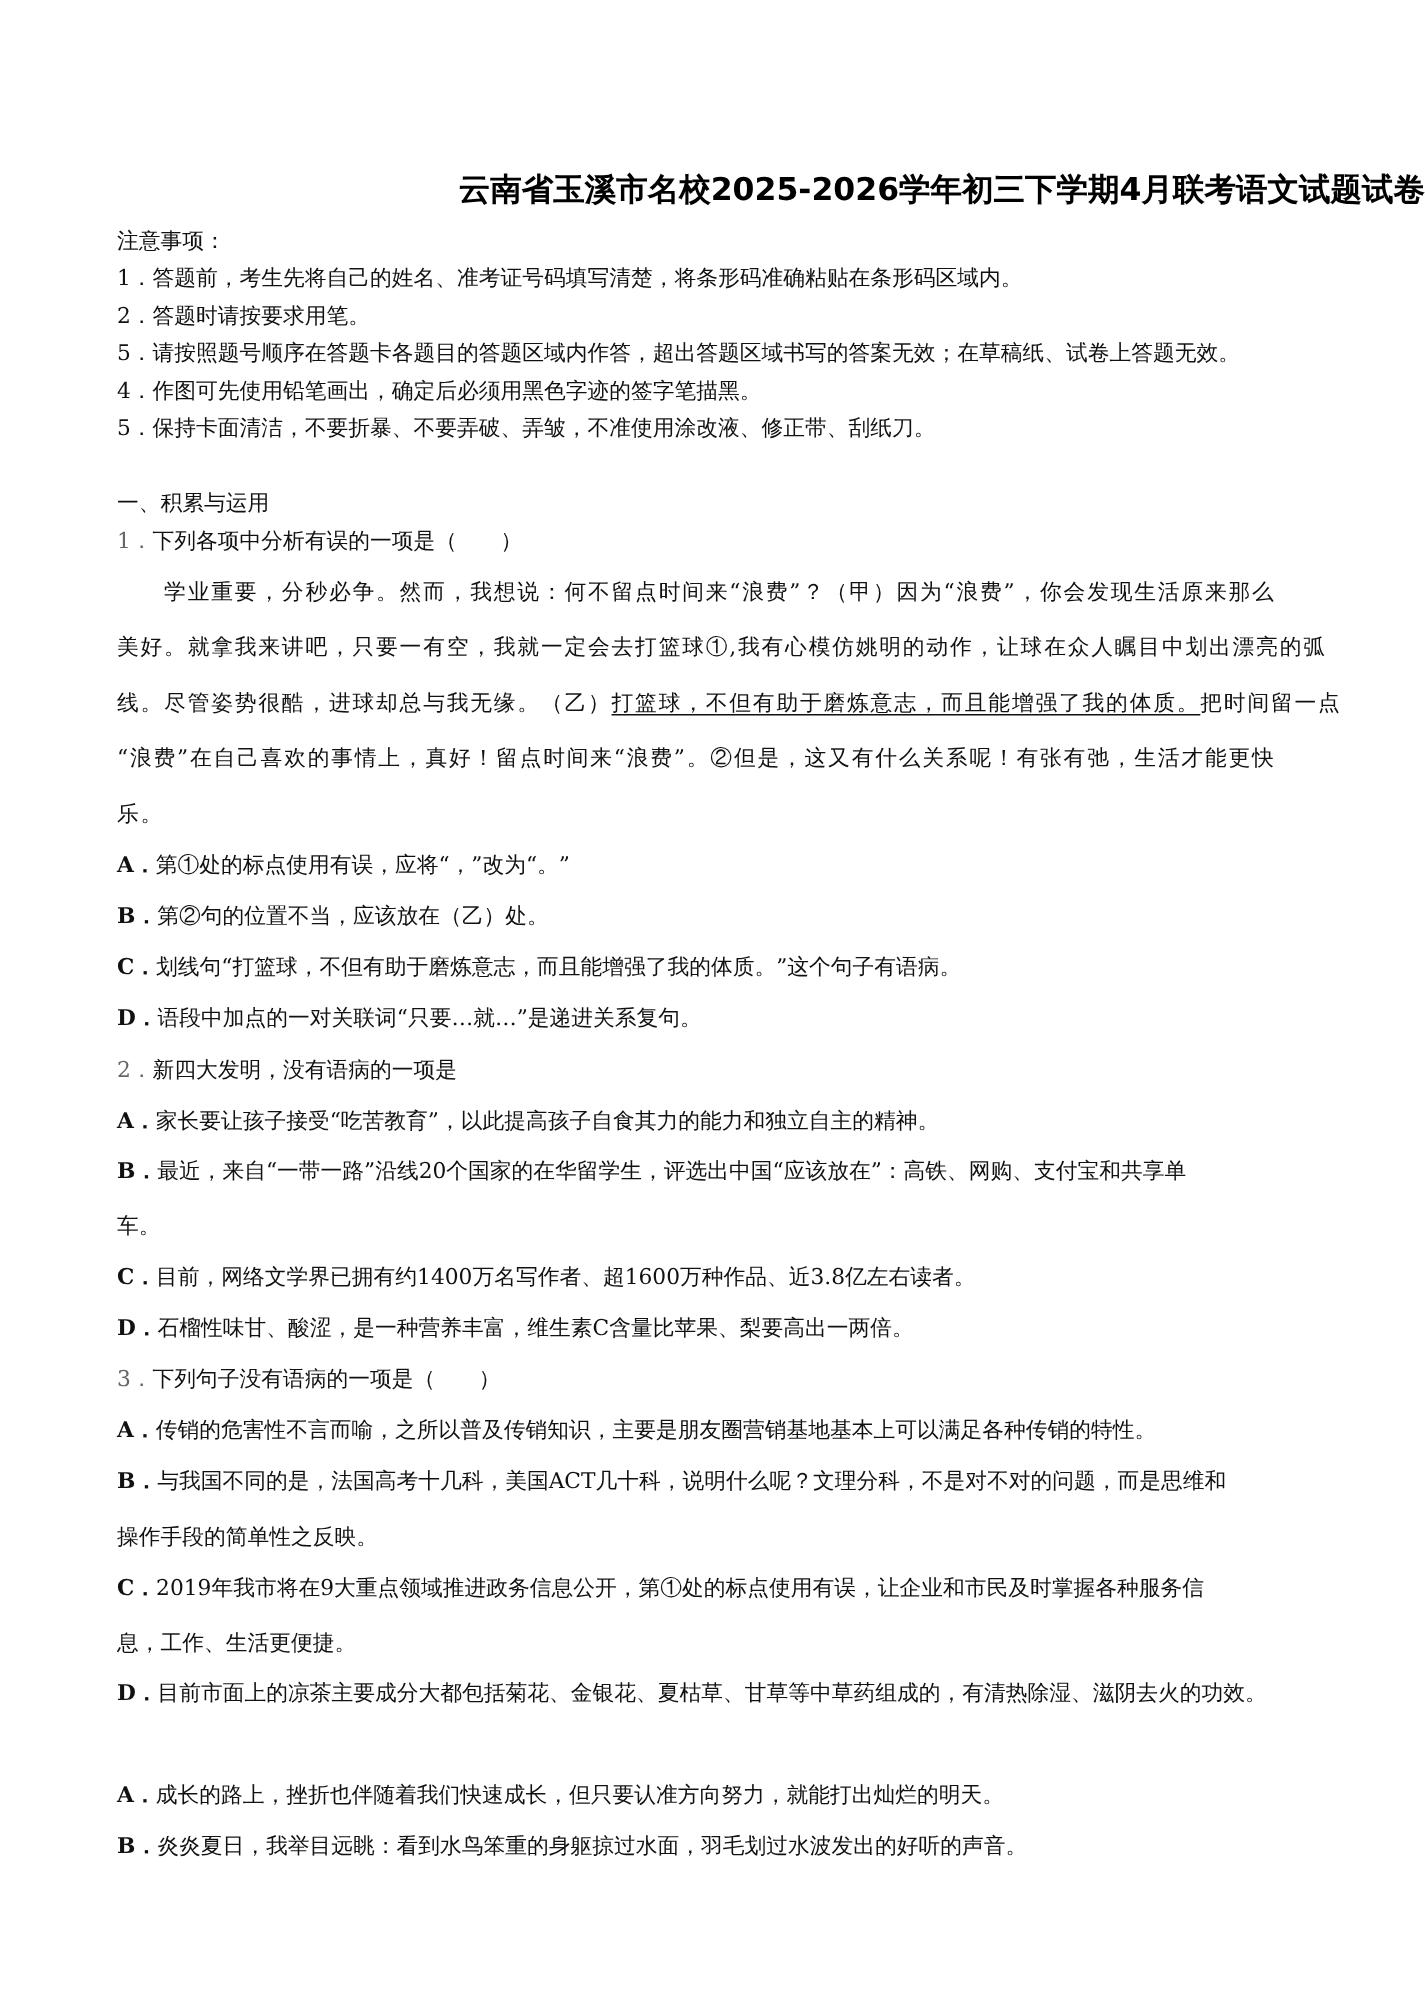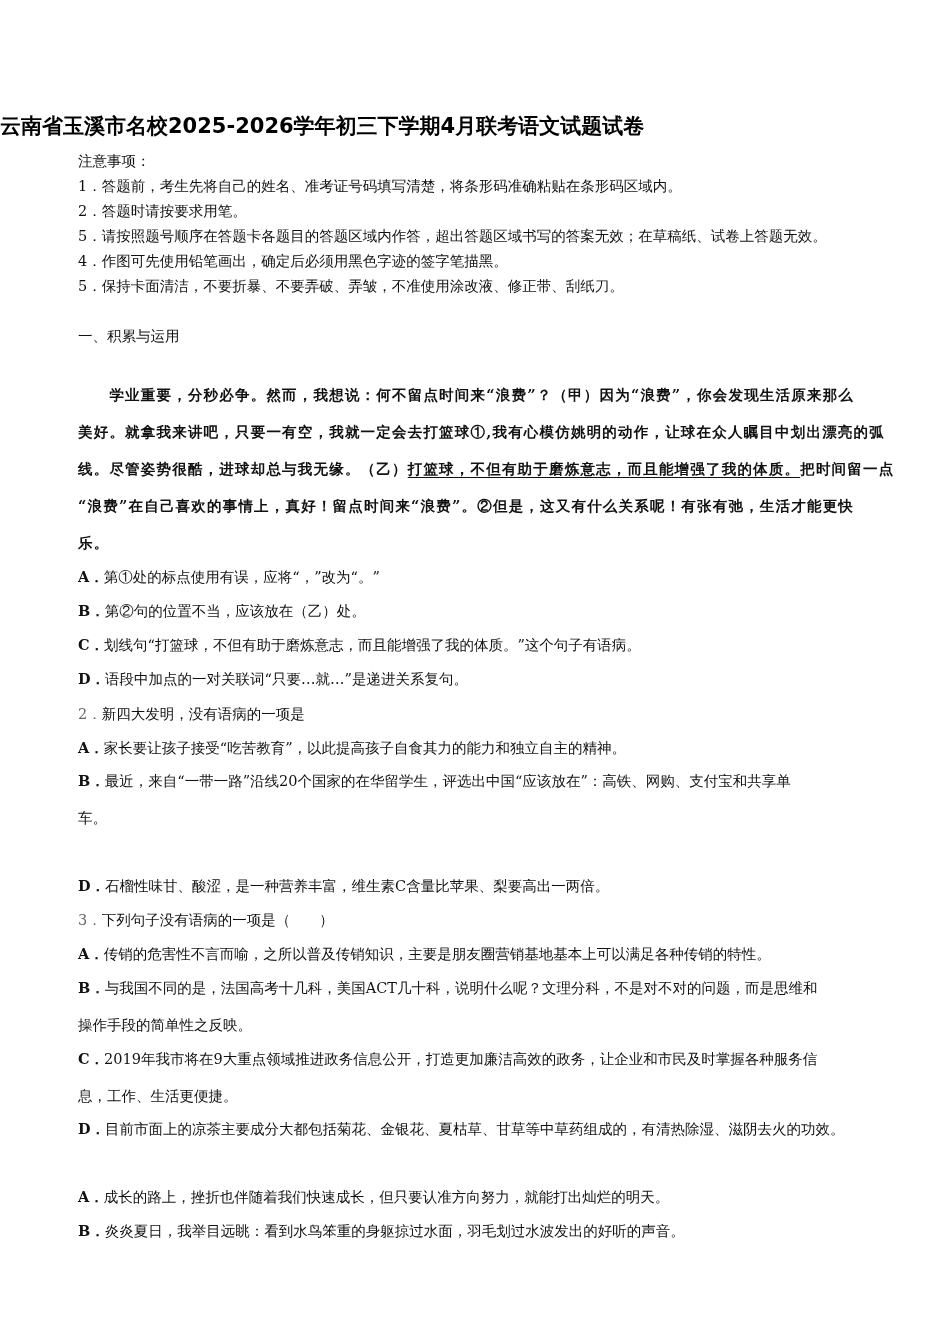--- a/index.html
+++ b/index.html
@@ -3,78 +3,82 @@
   <meta charset="utf-8">
   <style>
     html, body { margin: 0; padding: 0; background: #ffffff; }
     body {
       width: 950px; height: 1344px; position: relative; overflow: hidden;
       font-family: "DejaVu Serif", "Liberation Serif", serif;
       color: #111111;
     }
     .page { position: absolute; left: 0; top: 0; width: 950px; height: 1344px; }
     .title {
-      position: absolute; left: 0; top: 112px; width: 950px; text-align: left;
+      position: absolute; left: 0; top: 112px; width: 950px; text-align: right;
       font-family: "DejaVu Sans", "Liberation Sans", sans-serif;
       font-weight: bold; font-size: 21px; letter-spacing: 0px; color: #000;
     }
     .line {
       position: absolute; left: 46px; white-space: nowrap;
       font-size: 14.5px; line-height: 20px; margin-left: 32px;
     }
     .notice { font-size: 14.5px; }
     .qnum { color: #666666; }
-    .passage { font-weight: bold; font-size: 14.5px; letter-spacing: 1.2px; }
+    .passage { font-weight: normal; font-size: 14.5px; letter-spacing: 1.2px; }
     .underline { text-decoration: underline; text-underline-offset: 3px; }
     .opt-letter { font-weight: bold; }
   </style>
 </head>
 <body>
 
 <div class="page">
 
   <div class="title">云南省玉溪市名校2025-2026学年初三下学期4月联考语文试题试卷</div>
 
   <div class="line notice" style="top:151px">注意事项：</div>
   <div class="line notice" style="top:176px">1．答题前，考生先将自己的姓名、准考证号码填写清楚，将条形码准确粘贴在条形码区域内。</div>
   <div class="line notice" style="top:201px">2．答题时请按要求用笔。</div>
   <div class="line notice" style="top:226px">5．请按照题号顺序在答题卡各题目的答题区域内作答，超出答题区域书写的答案无效；在草稿纸、试卷上答题无效。</div>
   <div class="line notice" style="top:251px">4．作图可先使用铅笔画出，确定后必须用黑色字迹的签字笔描黑。</div>
   <div class="line notice" style="top:276px">5．保持卡面清洁，不要折暴、不要弄破、弄皱，不准使用涂改液、修正带、刮纸刀。</div>
 
   <div class="line" style="top:326px">一、积累与运用</div>
 
+  <div class="line" style="top:351px">
+    <span class="qnum">1．</span><span>下列各项中分析有误的一项是（　　）</span>
+  </div>
 
   <div class="line passage" style="top:385px">　　学业重要，分秒必争。然而，我想说：何不留点时间来“浪费”？（甲）因为“浪费”，你会发现生活原来那么</div>
   <div class="line passage" style="top:459px">
     <span>线。尽管姿势很酷，进球却总与我无缘。（乙）</span><span class="underline">打篮球，不但有助于磨炼意志，而且能增强了我的体质。</span><span>把时间留一点</span>
   </div>
   <div class="line passage" style="top:422px">美好。就拿我来讲吧，只要一有空，我就一定会去打篮球①,我有心模仿姚明的动作，让球在众人瞩目中划出漂亮的弧</div>
   <div class="line passage" style="top:496px">“浪费”在自己喜欢的事情上，真好！留点时间来“浪费”。②但是，这又有什么关系呢！有张有弛，生活才能更快</div>
   <div class="line passage" style="top:533px">乐。</div>
 
   <div class="line" style="top:567px"><span class="opt-letter">A．</span><span>第①处的标点使用有误，应将“，”改为“。”</span></div>
   <div class="line" style="top:601px"><span class="opt-letter">B．</span><span>第②句的位置不当，应该放在（乙）处。</span></div>
   <div class="line" style="top:635px"><span class="opt-letter">C．</span><span>划线句“打篮球，不但有助于磨炼意志，而且能增强了我的体质。”这个句子有语病。</span></div>
   <div class="line" style="top:669px"><span class="opt-letter">D．</span><span>语段中加点的一对关联词“只要…就…”是递进关系复句。</span></div>
 
   <div class="line" style="top:704px">
     <span class="qnum">2．</span><span>新四大发明，没有语病的一项是</span>
   </div>
   <div class="line" style="top:738px"><span class="opt-letter">A．</span><span>家长要让孩子接受“吃苦教育”，以此提高孩子自食其力的能力和独立自主的精神。</span></div>
   <div class="line" style="top:771px"><span class="opt-letter">B．</span><span>最近，来自“一带一路”沿线20个国家的在华留学生，评选出中国“应该放在”：高铁、网购、支付宝和共享单</span></div>
   <div class="line" style="top:808px">车。</div>
+  <div class="line" style="top:842px"><span class="opt-letter">C．</span><span>目前，网络文学界已拥有约1400万名写作者、超1600万种作品、近3.8亿左右读者。</span></div>
   <div class="line" style="top:876px"><span class="opt-letter">D．</span><span>石榴性味甘、酸涩，是一种营养丰富，维生素C含量比苹果、梨要高出一两倍。</span></div>
 
   <div class="line" style="top:910px">
     <span class="qnum">3．</span><span>下列句子没有语病的一项是（　　）</span>
   </div>
   <div class="line" style="top:978px"><span class="opt-letter">B．</span><span>与我国不同的是，法国高考十几科，美国ACT几十科，说明什么呢？文理分科，不是对不对的问题，而是思维和</span></div>
   <div class="line" style="top:944px"><span class="opt-letter">A．</span><span>传销的危害性不言而喻，之所以普及传销知识，主要是朋友圈营销基地基本上可以满足各种传销的特性。</span></div>
   <div class="line" style="top:1015px">操作手段的简单性之反映。</div>
-  <div class="line" style="top:1049px"><span class="opt-letter">C．</span><span>2019年我市将在9大重点领域推进政务信息公开，打造更加廉洁高效的政务，让企业和市民及时掌握各种服务信</span></div>
+  <div class="line" style="top:1049px"><span class="opt-letter">C．</span><span>2019年我市将在9大重点领域推进政务信息公开，第①处的标点使用有误，让企业和市民及时掌握各种服务信</span></div>
   <div class="line" style="top:1086px">息，工作、生活更便捷。</div>
   <div class="line" style="top:1119px"><span class="opt-letter">D．</span><span>目前市面上的凉茶主要成分大都包括菊花、金银花、夏枯草、甘草等中草药组成的，有清热除湿、滋阴去火的功效。</span></div>
 
   <div class="line" style="top:1187px"><span class="opt-letter">A．</span><span>成长的路上，挫折也伴随着我们快速成长，但只要认准方向努力，就能打出灿烂的明天。</span></div>
   <div class="line" style="top:1221px"><span class="opt-letter">B．</span><span>炎炎夏日，我举目远眺：看到水鸟笨重的身躯掠过水面，羽毛划过水波发出的好听的声音。</span></div>
 
 </div>
 
 </body></html>

